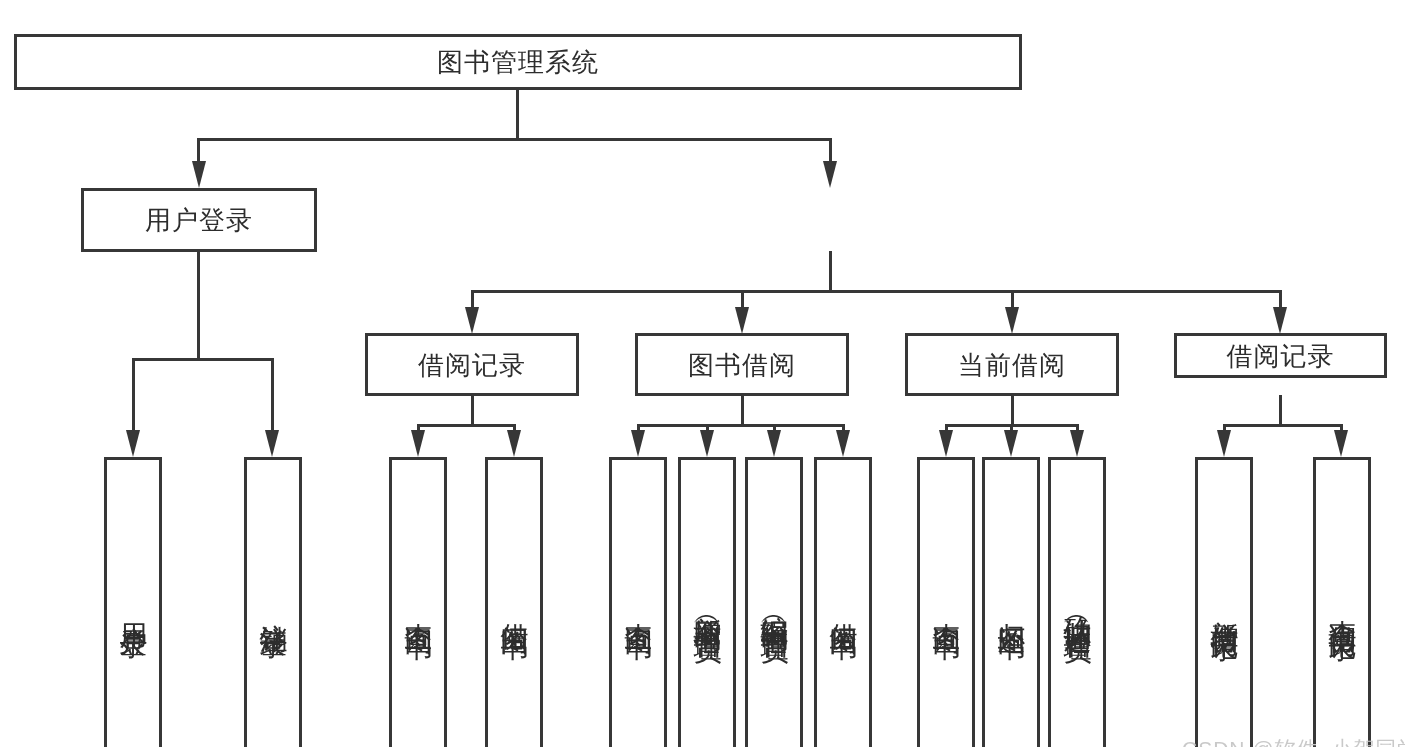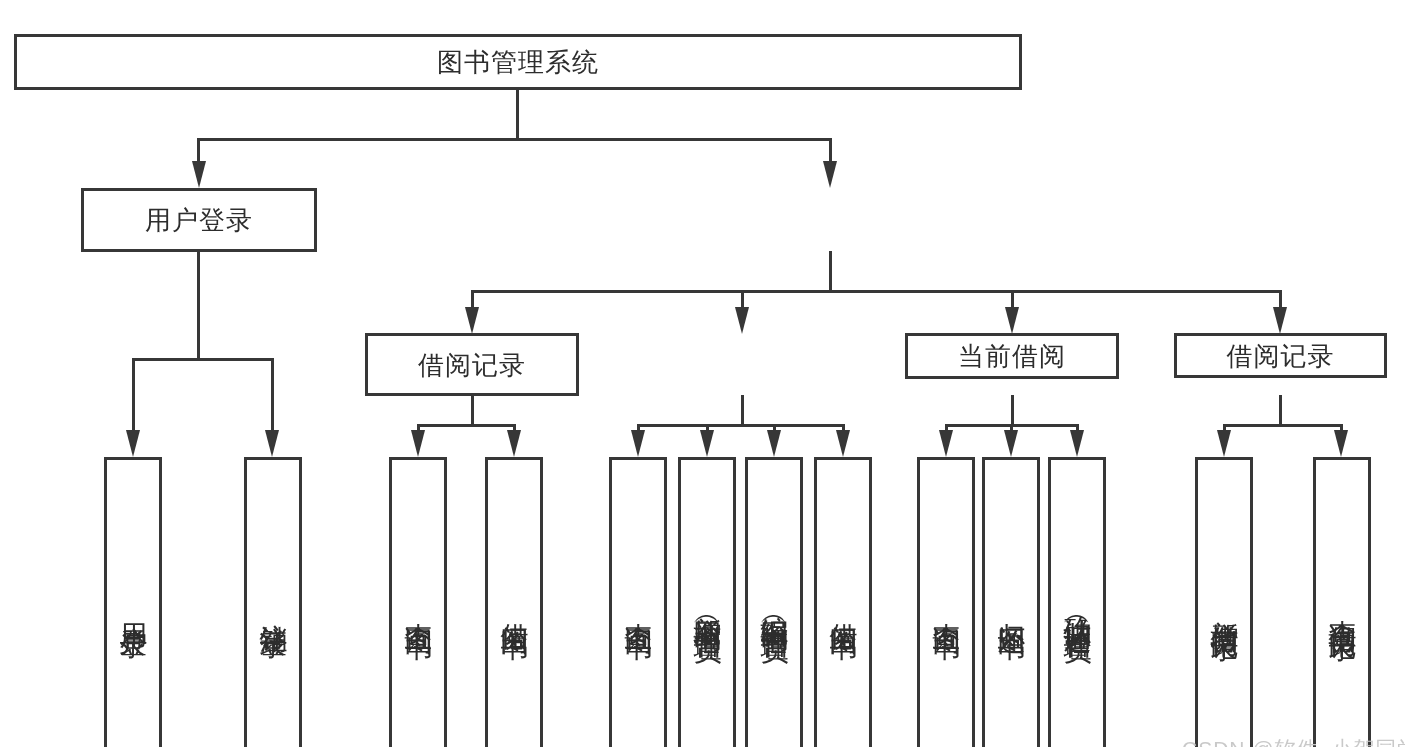--- a/index.html
+++ b/index.html
@@ -78,22 +78,25 @@
 
   <div class="box" style="left:81px;top:168px;width:236px;height:64px">
     <span class="h-label">用户登录</span>
   </div>
 
 
   <div class="box" style="left:365px;top:313px;width:214px;height:63px">
     <span class="h-label">借阅记录</span>
   </div>
 
-
-  <div class="box" style="left:905px;top:313px;width:214px;height:46px">
+  <div class="box" style="left:635px;top:313px;width:214px;height:63px">
+    <span class="h-label">图书借阅</span>
+  </div>
+
+  <div class="box" style="left:905px;top:313px;width:214px;height:63px">
     <span class="h-label">当前借阅</span>
   </div>
 
   <div class="box" style="left:1174px;top:313px;width:213px;height:45px">
     <span class="h-label">借阅记录</span>
   </div>
 
   <div class="box leaf" style="left:104px">
     <span class="v-label">用户登录</span>
   </div>

